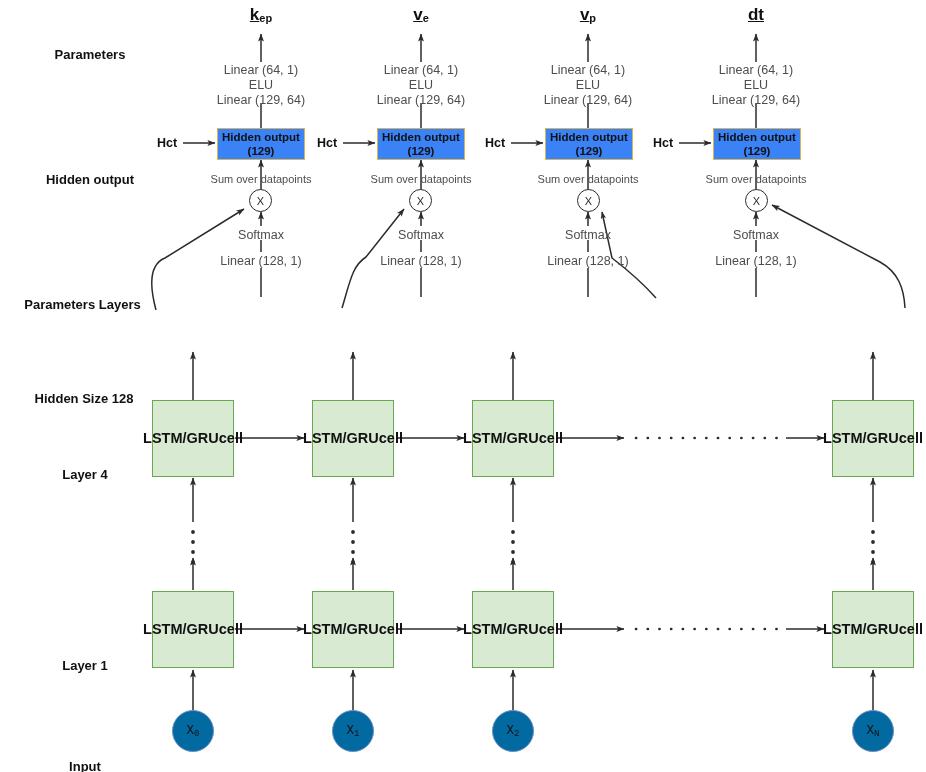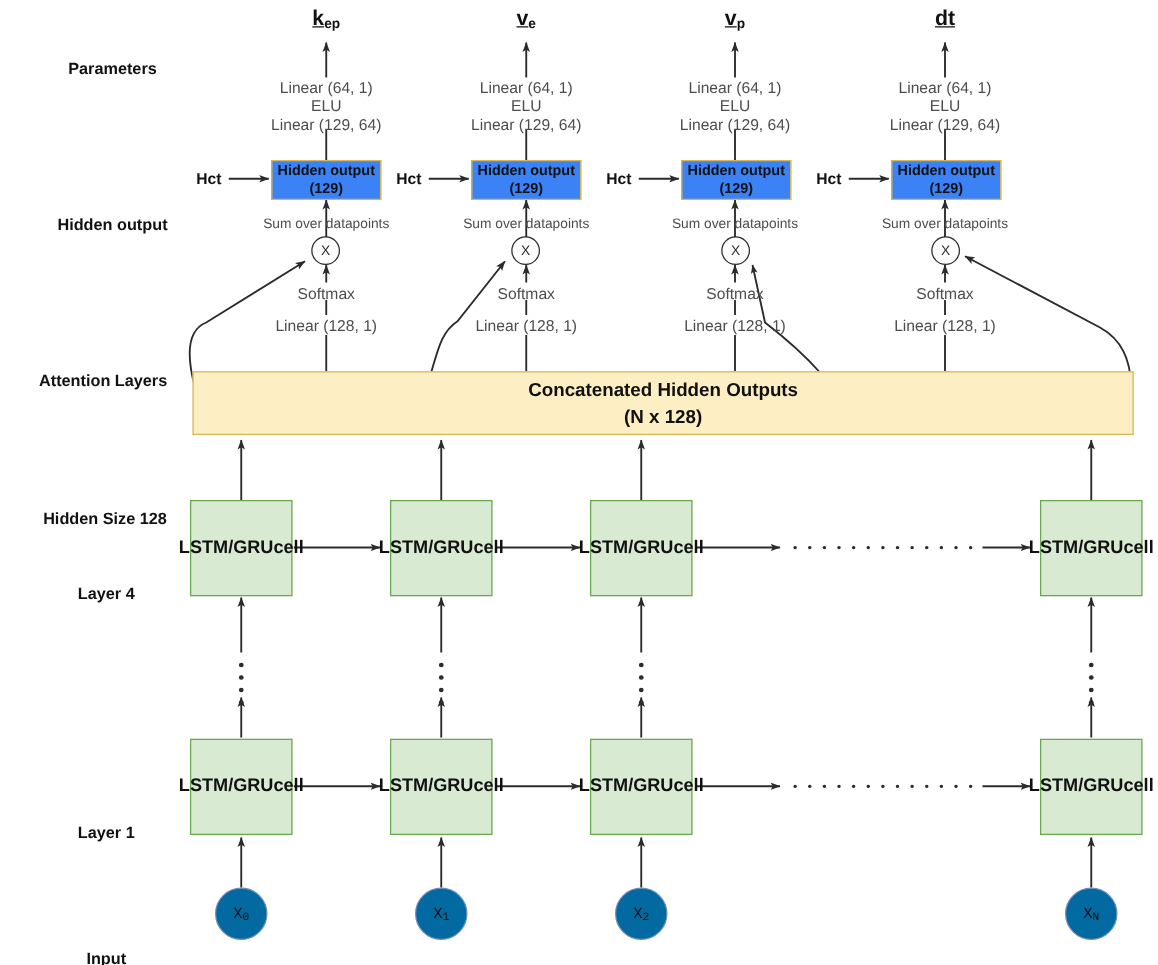--- a/index.html
+++ b/index.html
@@ -237,22 +237,22 @@
         <circle cx="513" cy="562" r="1.9"></circle>
       <circle cx="873" cy="532" r="1.9"></circle>
         <circle cx="873" cy="542" r="1.9"></circle>
       <circle cx="873" cy="552" r="1.9"></circle>
         <circle cx="873" cy="562" r="1.9"></circle>
     </g>
   </svg>
 
   <div class="abs row-label" style="left:30px;top:11px;width:120px;">Parameters</div>
   <div class="abs row-label" style="left:20px;top:136px;width:140px;">Hidden output</div>
-  <div class="abs row-label" style="left:10px;top:261px;width:145px;">Attention Layers</div>
-  <div class="abs row-label" style="left:14px;top:371px;width:140px;">Hidden Size 128</div>
+  <div class="abs row-label" style="left:10px;top:261px;width:145px;">Parameters Layers</div>
+  <div class="abs row-label" style="left:14px;top:355px;width:140px;">Hidden Size 128</div>
   <div class="abs row-label" style="left:30px;top:431px;width:110px;">Layer 4</div>
   <div class="abs row-label" style="left:30px;top:622px;width:110px;">Layer 1</div>
   <div class="abs row-label" style="left:30px;top:723px;width:110px;">Input</div>
 
   <div class="abs param" style="left:211px;top:5px;width:100px;">
     <span>k</span><sub>ep</sub>
   </div>
   <div class="abs param" style="left:371px;top:5px;width:100px;">
     <span>v</span><sub>e</sub>
   </div>
@@ -319,24 +319,20 @@
   <div class="abs mid-grey" style="left:211px;top:228px;width:100px;">Softmax</div>
   <div class="abs mid-grey" style="left:371px;top:228px;width:100px;">Softmax</div>
   <div class="abs mid-grey" style="left:538px;top:228px;width:100px;">Softmax</div>
   <div class="abs mid-grey" style="left:706px;top:228px;width:100px;">Softmax</div>
 
   <div class="abs mid-grey" style="left:196px;top:254px;width:130px;">Linear (128, 1)</div>
   <div class="abs mid-grey" style="left:356px;top:254px;width:130px;">Linear (128, 1)</div>
   <div class="abs mid-grey" style="left:523px;top:254px;width:130px;">Linear (128, 1)</div>
   <div class="abs mid-grey" style="left:691px;top:254px;width:130px;">Linear (128, 1)</div>
 
-  <div class="abs concat-box" style="left:154px;top:297px;width:753px;height:51px;">
-    <div>Concatenated Hidden Outputs</div>
-    <div>(N x 128)</div>
-  </div>
 
   <div class="abs cell-box" style="left:152px;top:400px;width:82px;height:77px;">
     <div>LSTM/GRU</div>
     <div>cell</div>
   </div>
   <div class="abs cell-box" style="left:312px;top:400px;width:82px;height:77px;">
     <div>LSTM/GRU</div>
     <div>cell</div>
   </div>
   <div class="abs cell-box" style="left:472px;top:400px;width:82px;height:77px;">

